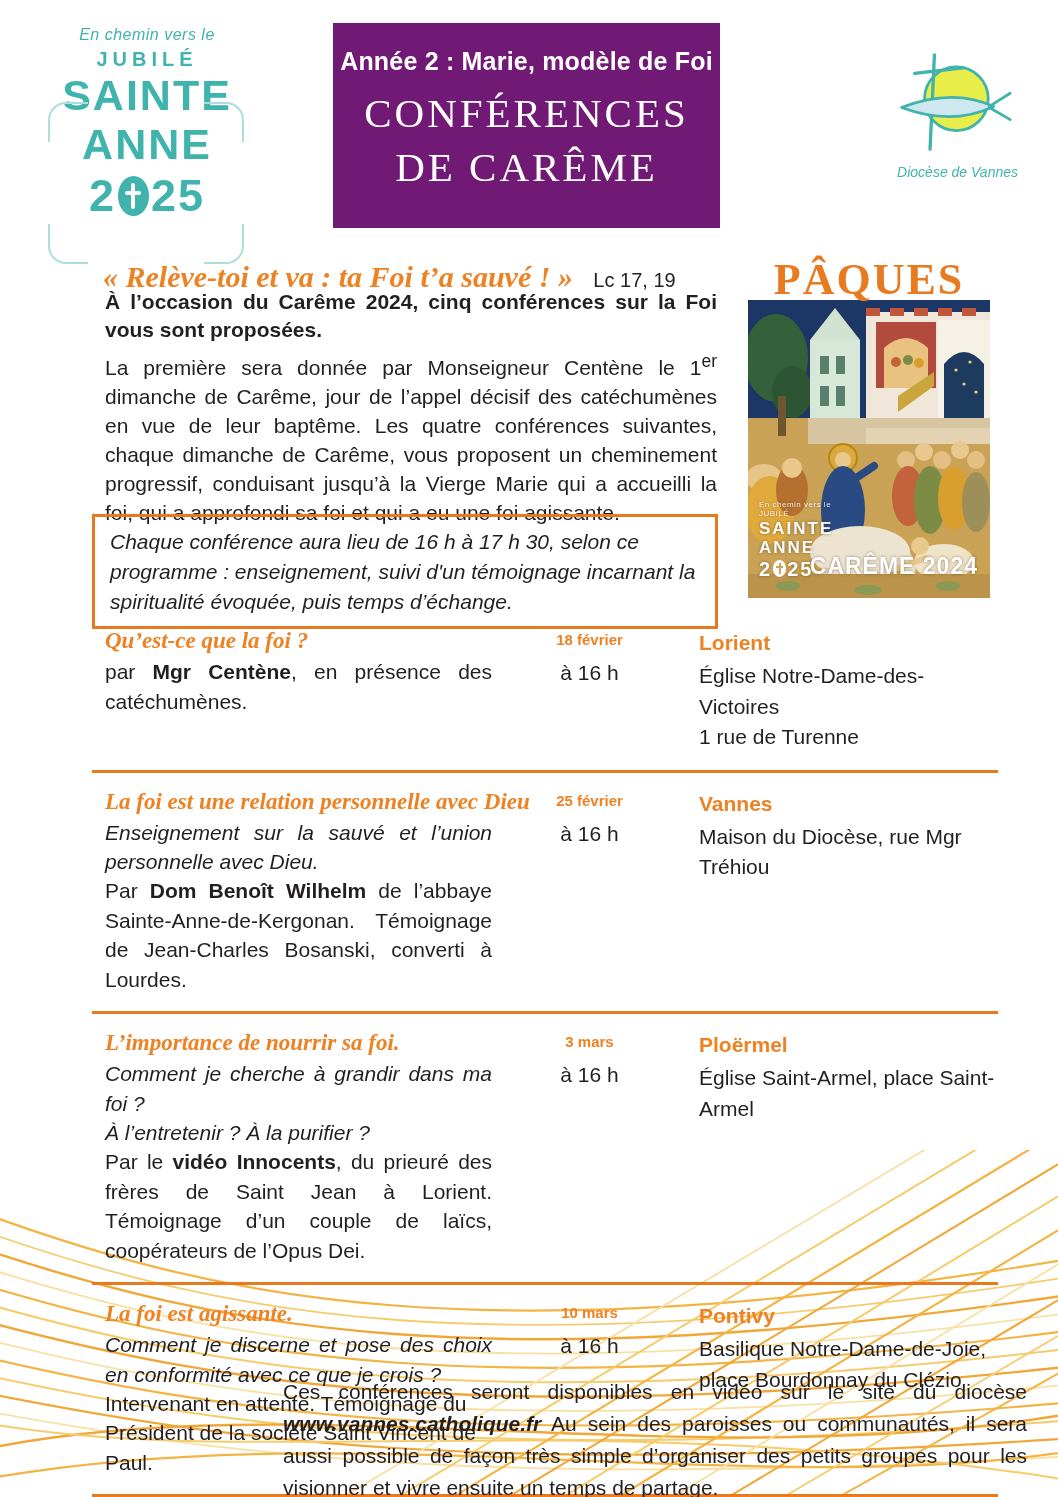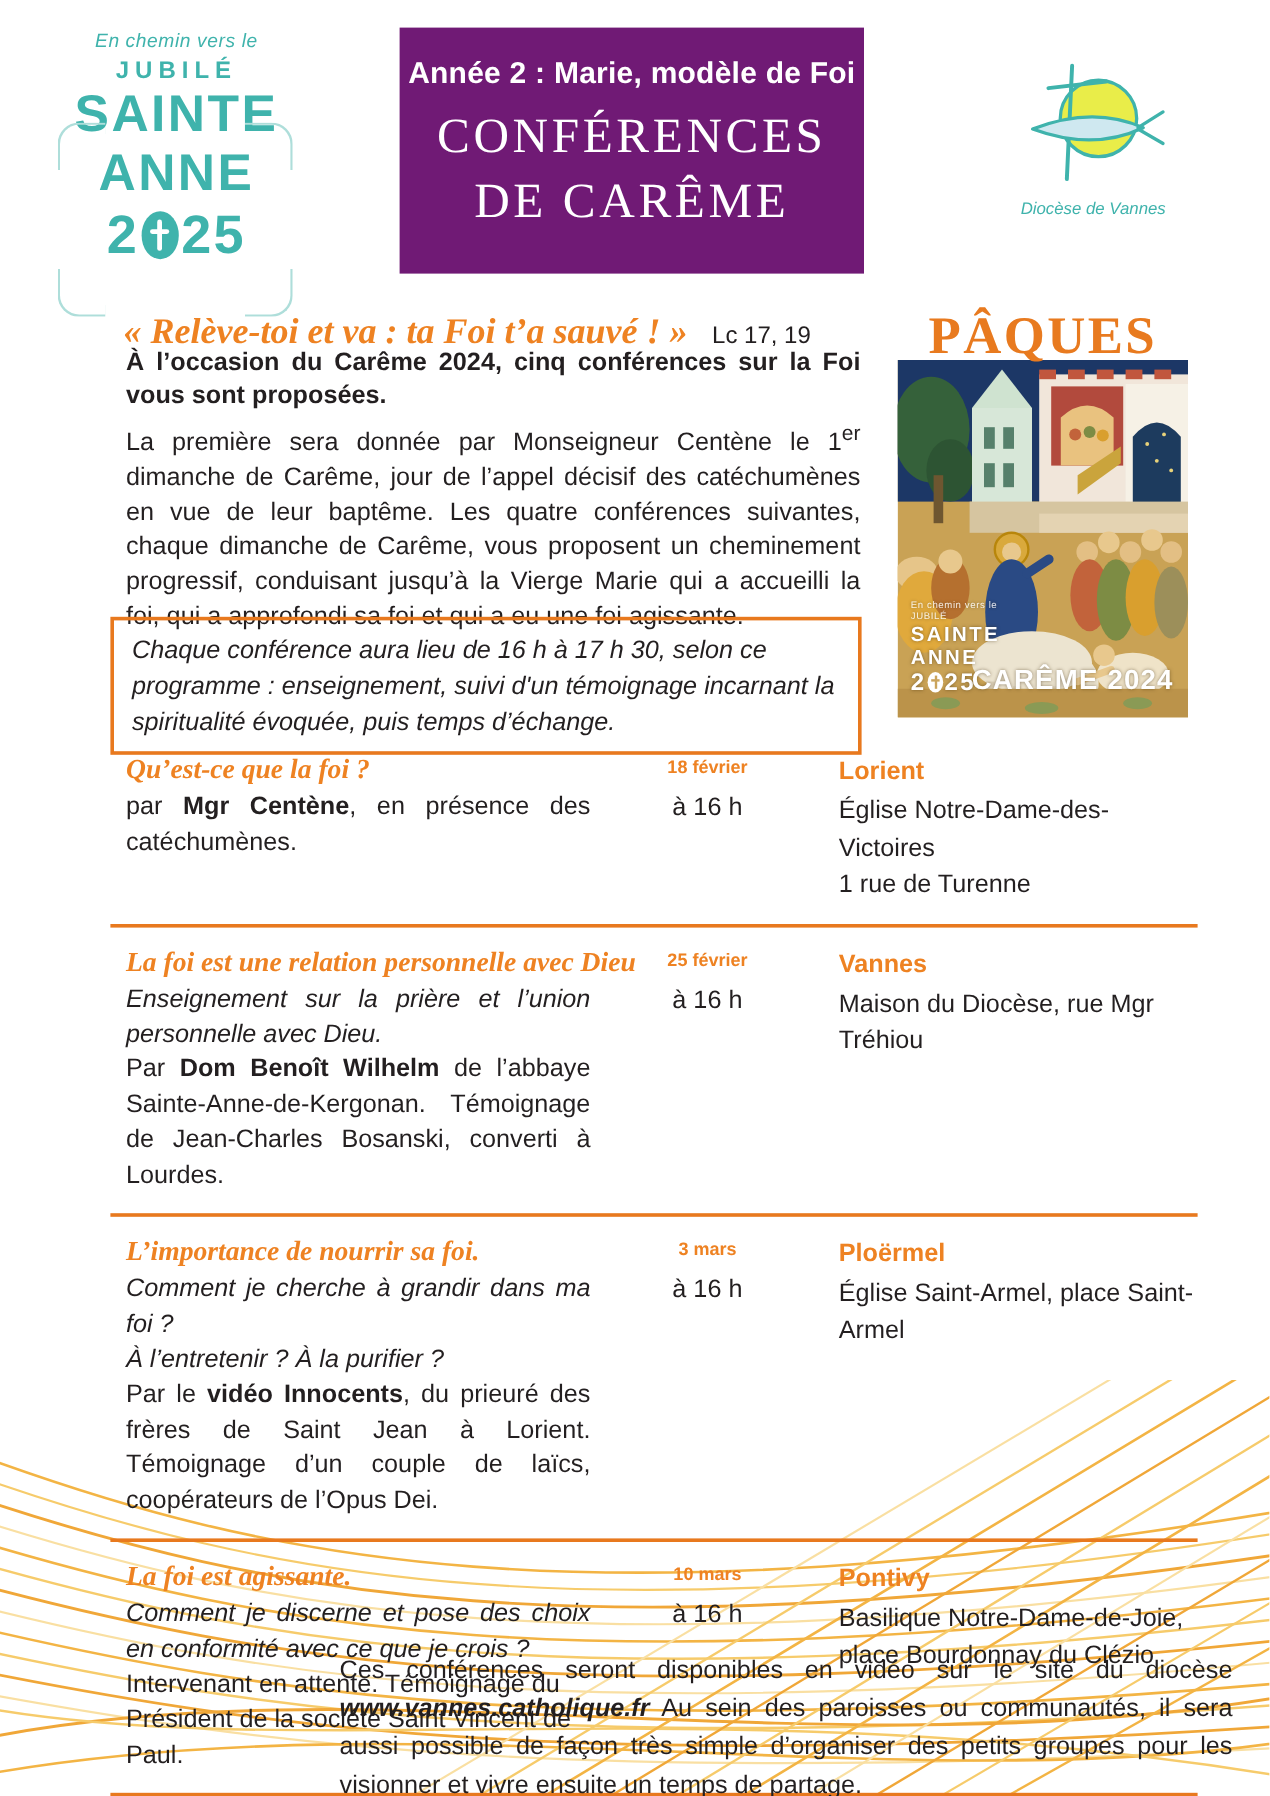--- a/index.html
+++ b/index.html
@@ -22,21 +22,21 @@
   .frame i{position:absolute;width:38px;height:38px;border:2px solid #aededa;}
   .frame .tl{left:0;top:0;border-right:none;border-bottom:none;border-top-left-radius:18px;}
   .frame .tr{right:0;top:0;border-left:none;border-bottom:none;border-top-right-radius:18px;}
   .frame .bl{left:0;bottom:0;border-right:none;border-top:none;border-bottom-left-radius:18px;}
   .frame .br{right:0;bottom:0;border-left:none;border-top:none;border-bottom-right-radius:18px;}
   
   .titlebox{left:333px;top:23px;width:387px;height:205px;background:#701a75;color:#fff;text-align:center;box-sizing:border-box;padding-top:24px;}
   .titlebox .sub{font-size:25px;font-weight:700;letter-spacing:.2px;}
   .titlebox .main{font-family:"Liberation Serif",serif;font-size:41px;letter-spacing:3px;line-height:1.32;margin-top:10px;}
   
-  .diocese{left:831px;top:46px;width:160px;text-align:center;}
+  .diocese{left:858px;top:46px;width:160px;text-align:right;}
   .diocese .cap{font-size:14px;color:#3fb3ac;font-style:italic;margin-top:2px;}
   
   .quoterow{left:103px;top:260px;width:618px;white-space:nowrap;}
   .quote{font-family:cursive,serif;font-style:italic;font-size:30px;font-weight:600;color:#ee8222;}
   .quoteref{font-size:20px;color:#231f20;margin-left:16px;}
   .lead{left:105px;top:288px;width:612px;font-size:21px;font-weight:700;text-align:justify;line-height:1.35;}
   .bodytext{left:105px;top:349px;width:612px;font-size:21px;text-align:justify;line-height:1.38;}
   .notebox{left:92px;top:514px;width:626px;box-sizing:border-box;border:3px solid #e8791e;padding:10px 15px;font-size:21px;font-style:italic;line-height:1.42;}
   
   .poster{left:745px;top:252px;width:248px;height:350px;}
@@ -235,21 +235,21 @@
       <div>Église Notre-Dame-des-Victoires</div>
       <div>1 rue de Turenne</div>
     </div>
   </div>
 
   <div class="srow ruled">
     <div class="stitle">La foi est une relation personnelle avec Dieu</div>
     <div class="sdate">25 février</div>
     <div class="scity">Vannes</div>
     <div class="sdesc">
-      <div class="it">Enseignement sur la prière et l’union personnelle avec Dieu.</div>
+      <div class="it">Enseignement sur la sauvé et l’union personnelle avec Dieu.</div>
       <div class="tx"><span>Par </span><b>Dom Benoît Wilhelm</b><span> de l’abbaye Sainte-Anne-de-Kergonan. Témoignage de Jean-Charles Bosanski, converti à Lourdes.</span></div>
     </div>
     <div class="stime">à 16 h</div>
     <div class="svenue">
       <div>Maison du Diocèse, rue Mgr Tréhiou</div>
     </div>
   </div>
 
   <div class="srow ruled">
     <div class="stitle">L’importance de nourrir sa foi.</div>

